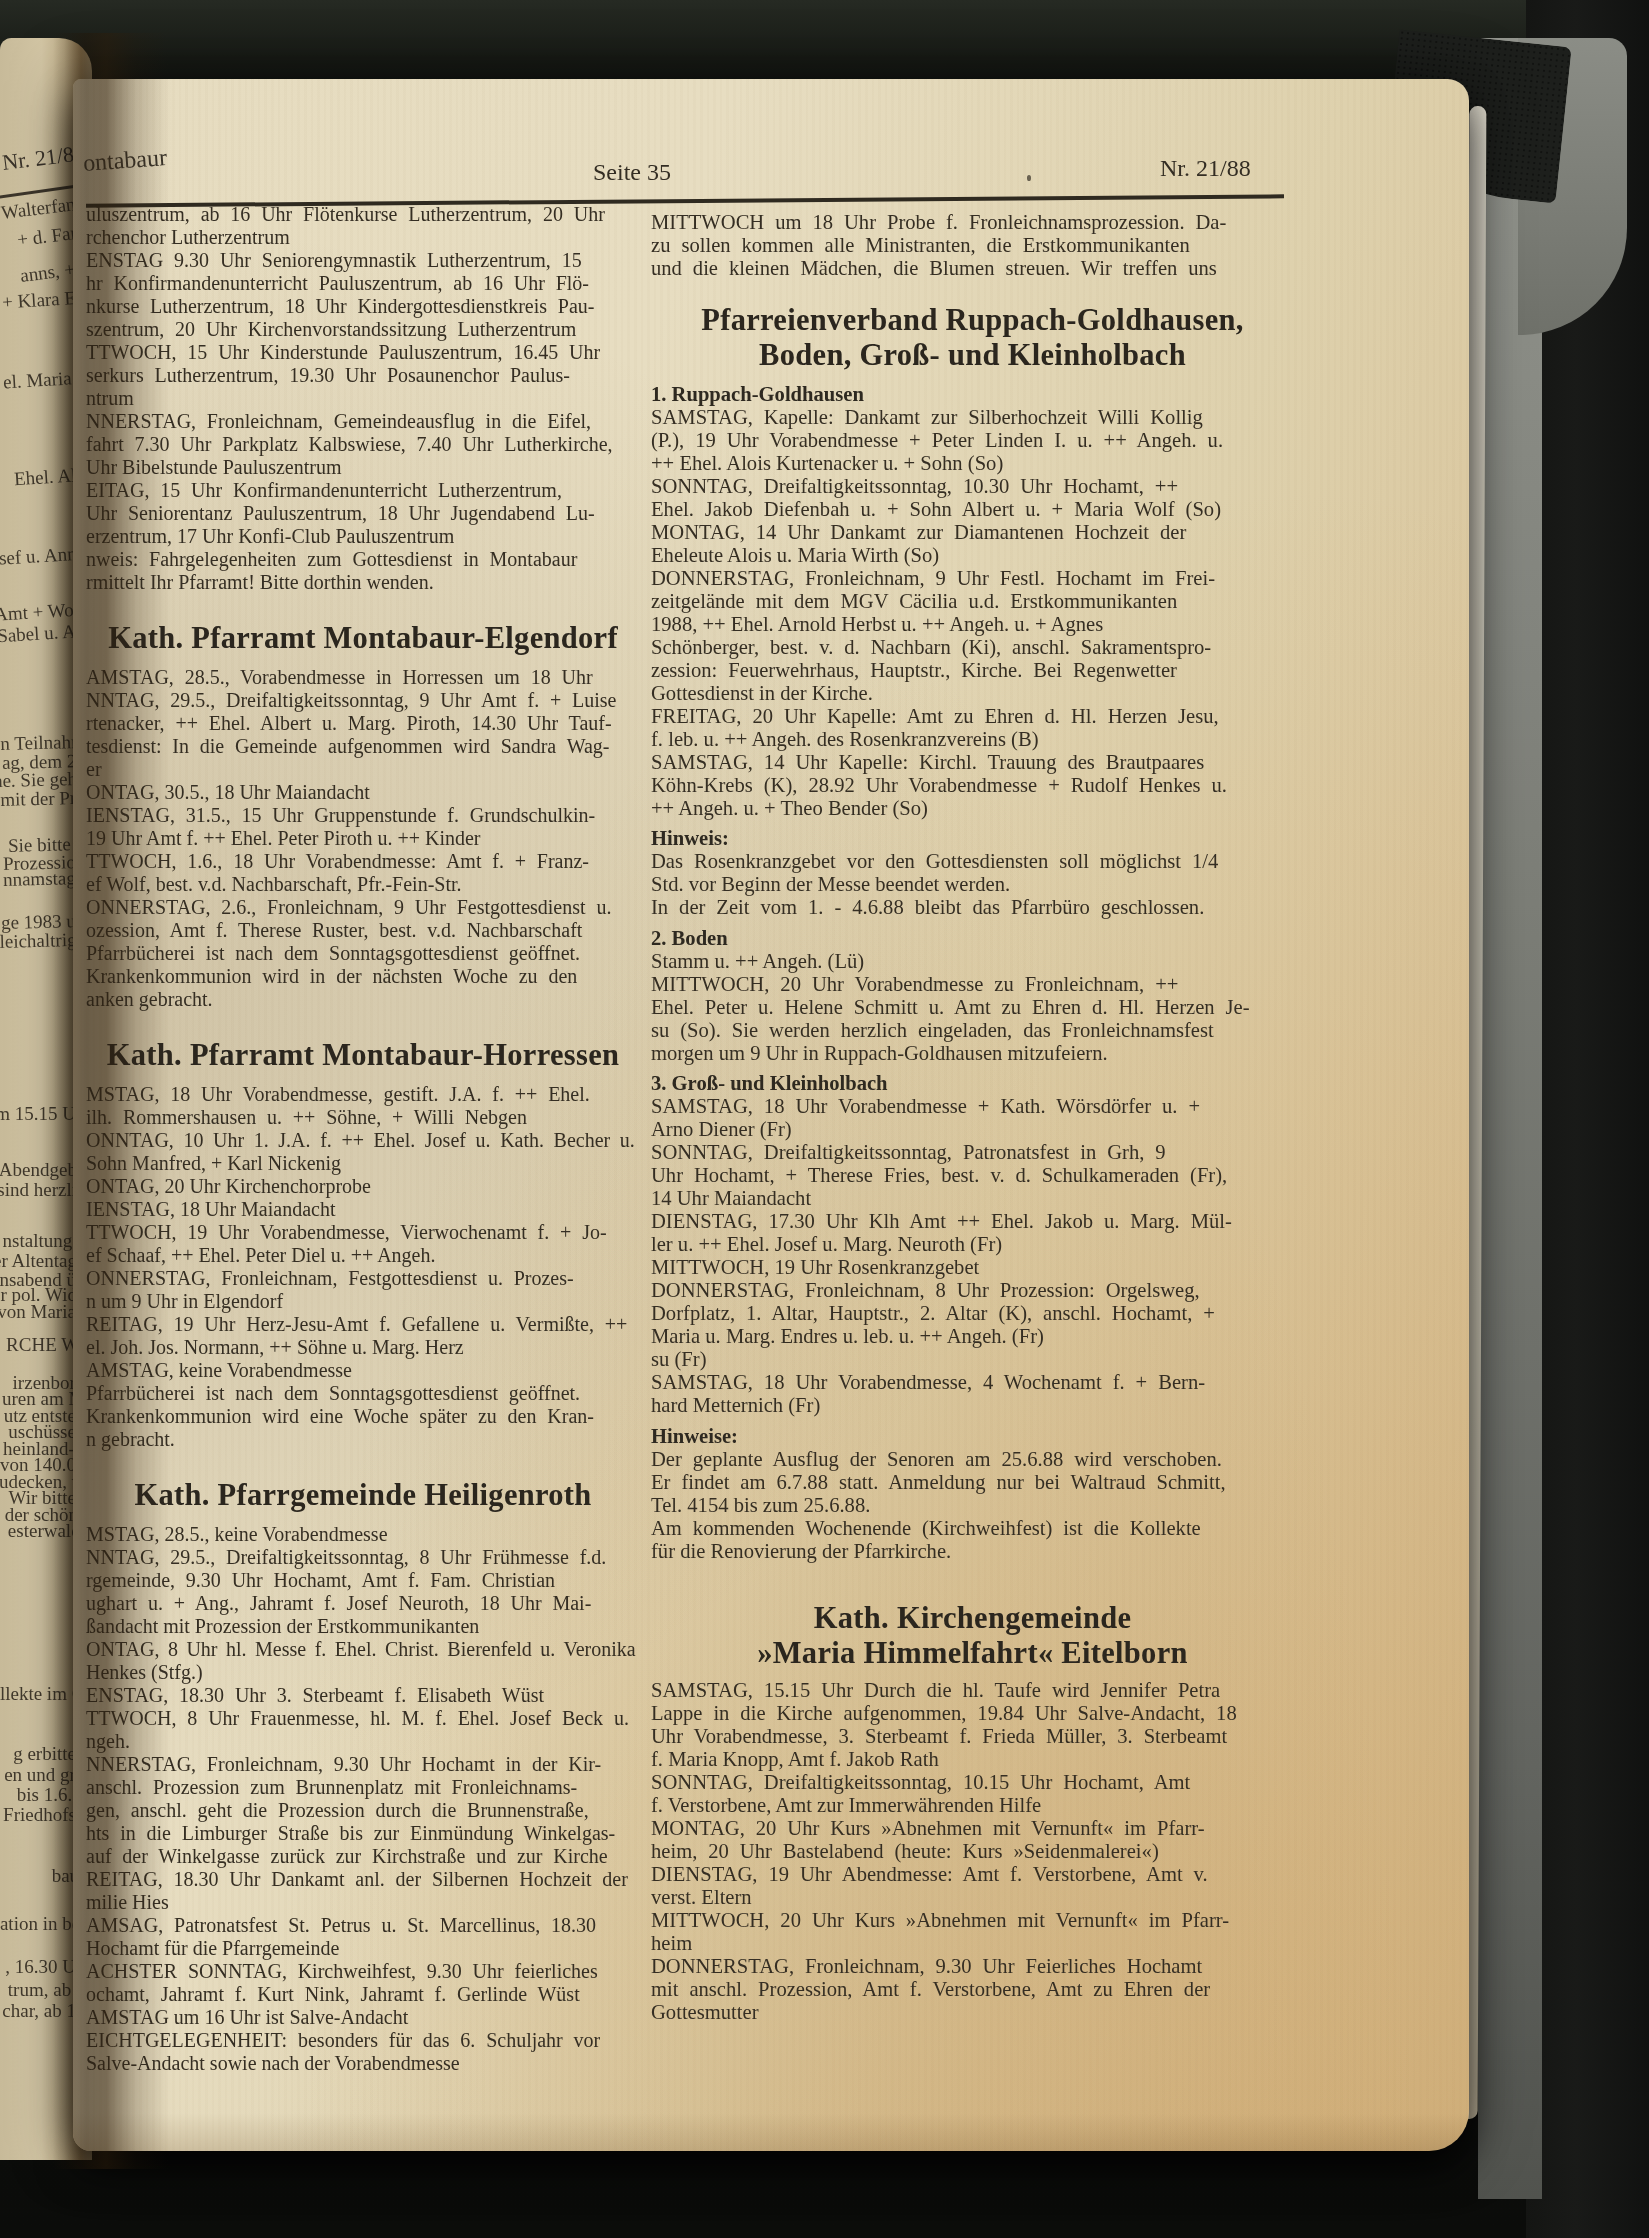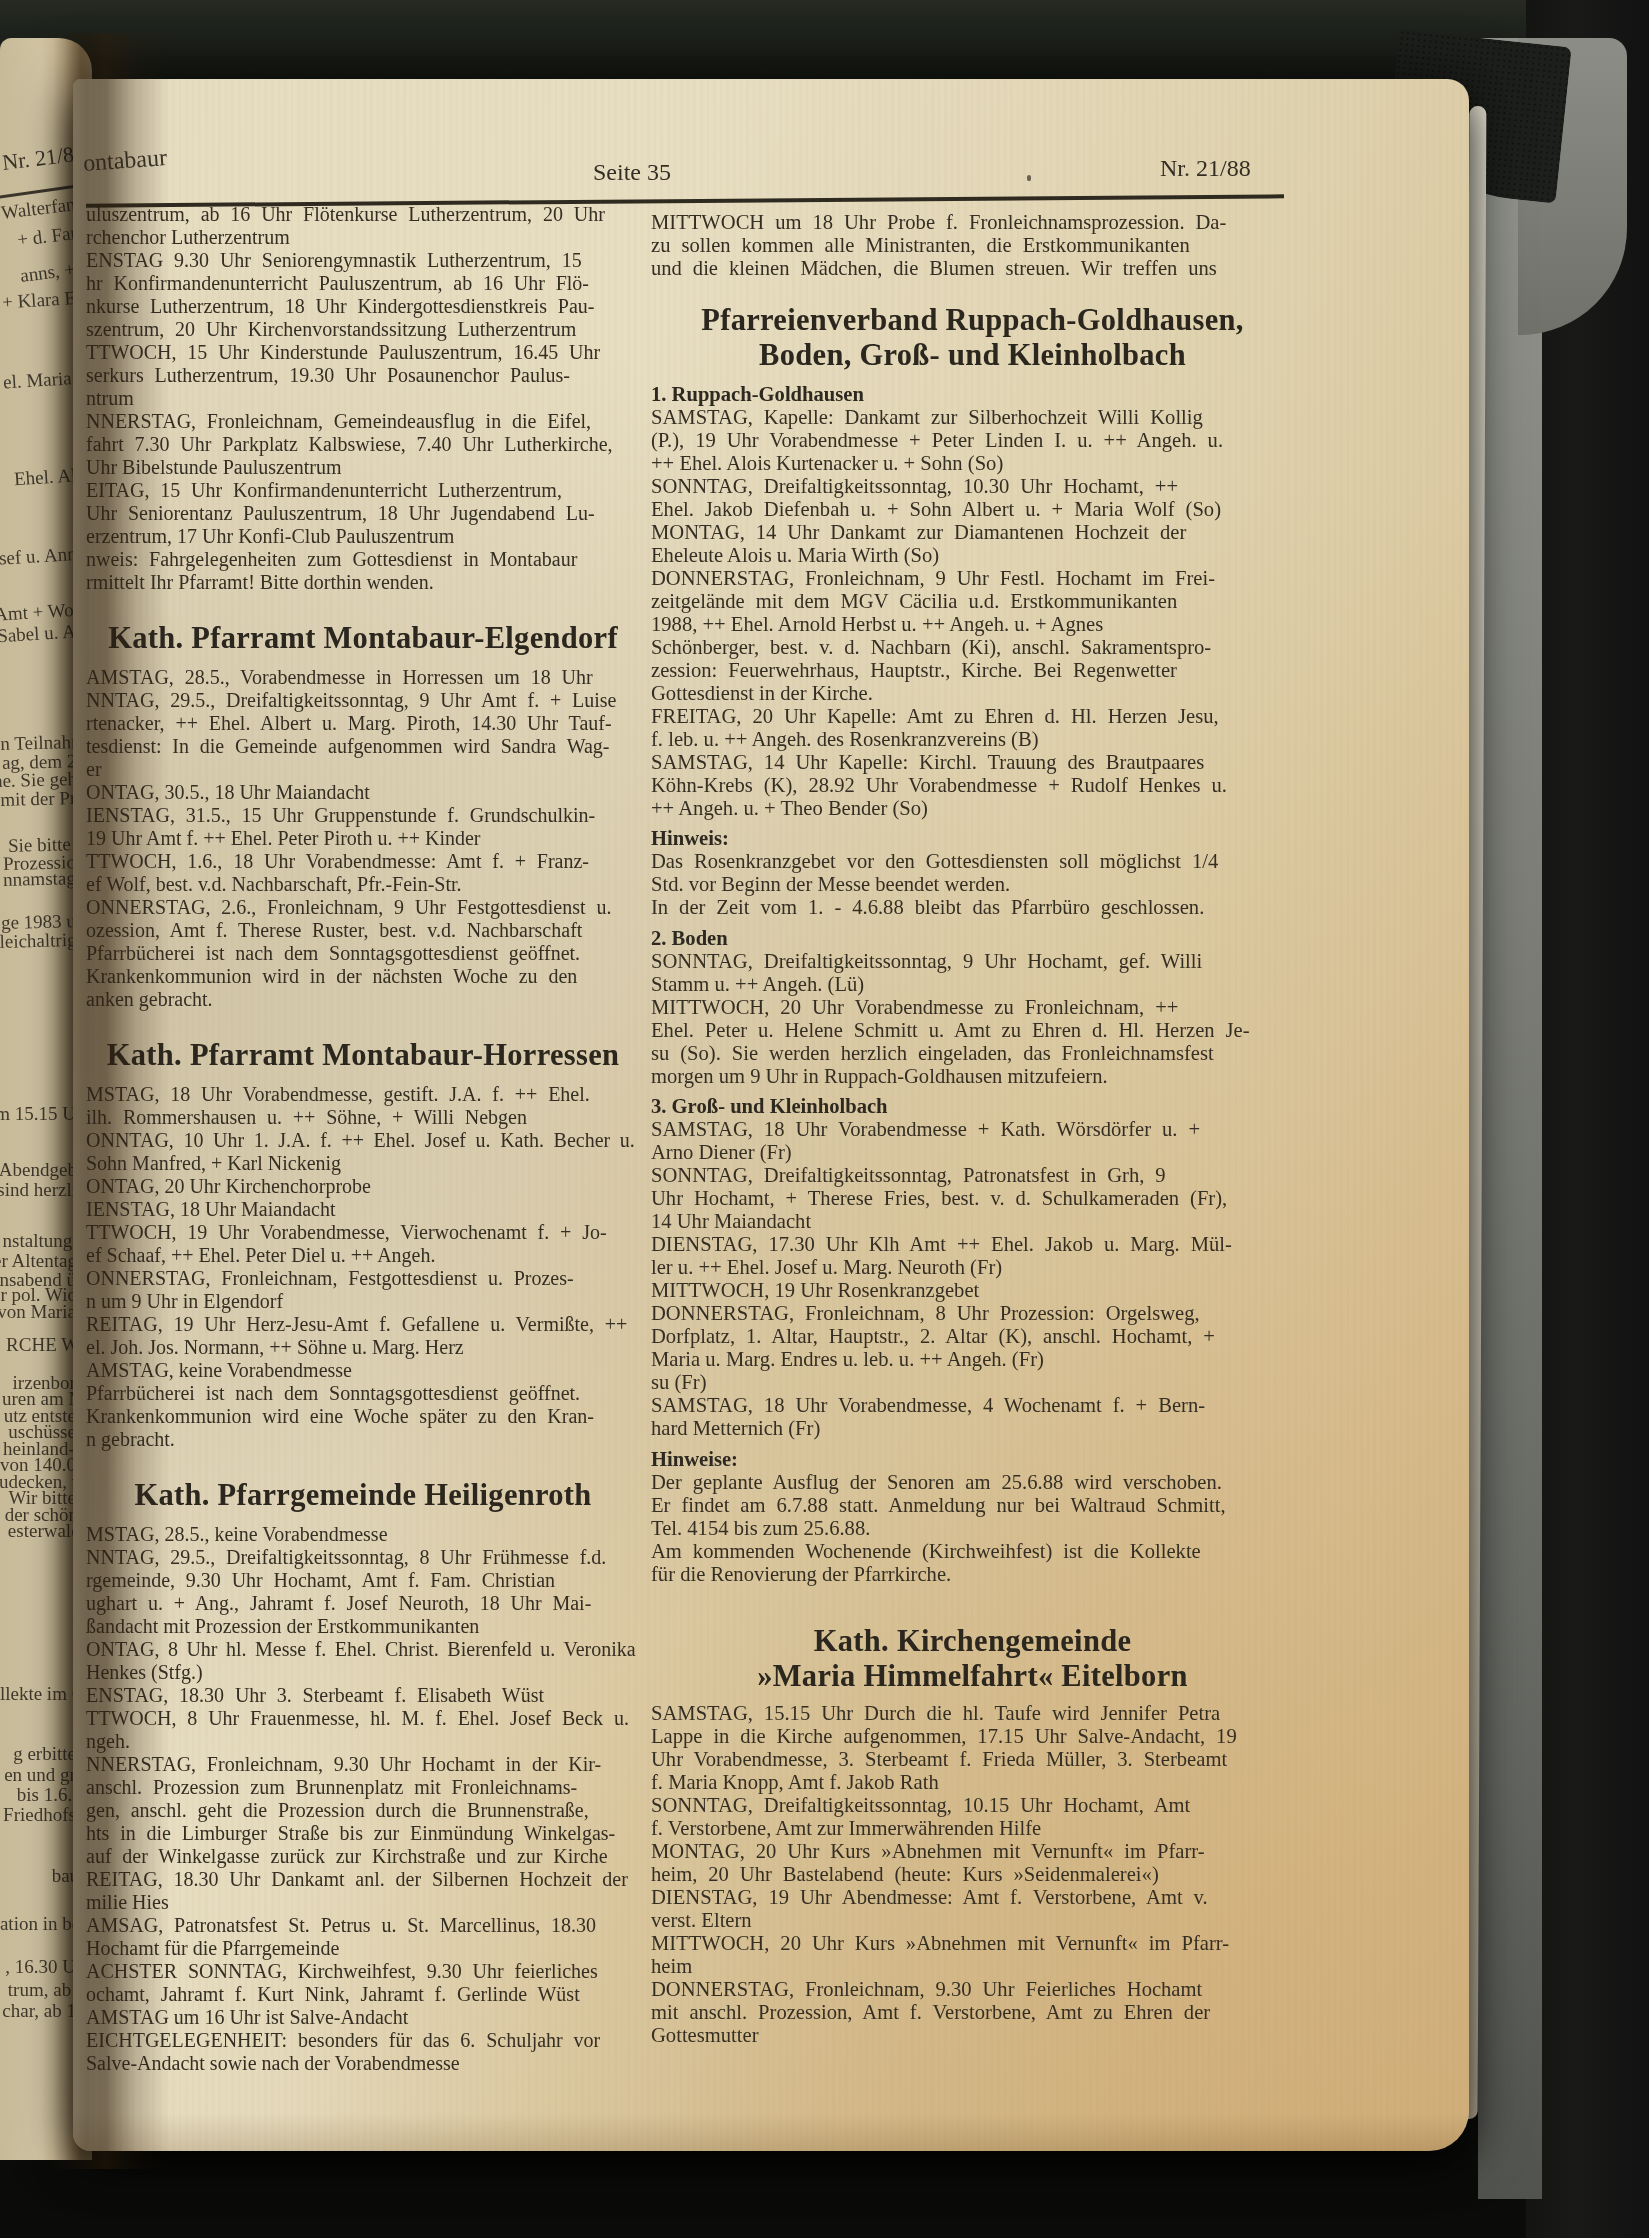--- a/index.html
+++ b/index.html
@@ -326,21 +326,20 @@
             <div class="line"><span>++ Angeh. u. + Theo Bender (So)</span></div>
           </div>
           <div class="subhead">Hinweis:</div>
           <div class="para">
             <div class="line"><span style="word-spacing: 5.8px;">Das Rosenkranzgebet vor den Gottesdiensten soll möglichst 1/4</span></div>
             <div class="line"><span>Std. vor Beginn der Messe beendet werden.</span></div>
             <div class="line"><span style="word-spacing: 5.8px;">In der Zeit vom 1. - 4.6.88 bleibt das Pfarrbüro geschlossen.</span></div>
           </div>
           <div class="subhead">2. Boden</div>
           <div class="para">
-            <div class="line"><span style="word-spacing: 5.8px;">SONNTAG, Dreifaltigkeitssonntag, 9 Uhr Hochamt, gef. Willi</span></div>
             <div class="line"><span>Stamm u. ++ Angeh. (Lü)</span></div>
             <div class="line"><span style="word-spacing: 5.8px;">MITTWOCH, 20 Uhr Vorabendmesse zu Fronleichnam, ++</span></div>
             <div class="line"><span style="word-spacing: 5.8px;">Ehel. Peter u. Helene Schmitt u. Amt zu Ehren d. Hl. Herzen Je-</span></div>
             <div class="line"><span style="word-spacing: 5.8px;">su (So). Sie werden herzlich eingeladen, das Fronleichnamsfest</span></div>
             <div class="line"><span>morgen um 9 Uhr in Ruppach-Goldhausen mitzufeiern.</span></div>
           </div>
           <div class="subhead">3. Groß- und Kleinholbach</div>
           <div class="para">
             <div class="line"><span style="word-spacing: 5.8px;">SAMSTAG, 18 Uhr Vorabendmesse + Kath. Wörsdörfer u. +</span></div>
             <div class="line"><span>Arno Diener (Fr)</span></div>
@@ -366,21 +365,21 @@
             <div class="line"><span>für die Renovierung der Pfarrkirche.</span></div>
           </div>
         </section>
         <section class="sec">
           <h2>
             <div class="h-line">Kath. Kirchengemeinde</div>
             <div class="h-line">»Maria Himmelfahrt« Eitelborn</div>
           </h2>
           <div class="para">
             <div class="line"><span style="word-spacing: 5.8px;">SAMSTAG, 15.15 Uhr Durch die hl. Taufe wird Jennifer Petra</span></div>
-            <div class="line"><span style="word-spacing: 5.8px;">Lappe in die Kirche aufgenommen, 17.15 Uhr Salve-Andacht, 19</span></div>
+            <div class="line"><span style="word-spacing: 5.8px;">Lappe in die Kirche aufgenommen, 19.84 Uhr Salve-Andacht, 18</span></div>
             <div class="line"><span style="word-spacing: 5.8px;">Uhr Vorabendmesse, 3. Sterbeamt f. Frieda Müller, 3. Sterbeamt</span></div>
             <div class="line"><span>f. Maria Knopp, Amt f. Jakob Rath</span></div>
             <div class="line"><span style="word-spacing: 5.8px;">SONNTAG, Dreifaltigkeitssonntag, 10.15 Uhr Hochamt, Amt</span></div>
             <div class="line"><span>f. Verstorbene, Amt zur Immerwährenden Hilfe</span></div>
             <div class="line"><span style="word-spacing: 5.8px;">MONTAG, 20 Uhr Kurs »Abnehmen mit Vernunft« im Pfarr-</span></div>
             <div class="line"><span style="word-spacing: 5.8px;">heim, 20 Uhr Bastelabend (heute: Kurs »Seidenmalerei«)</span></div>
             <div class="line"><span style="word-spacing: 5.8px;">DIENSTAG, 19 Uhr Abendmesse: Amt f. Verstorbene, Amt v.</span></div>
             <div class="line"><span>verst. Eltern</span></div>
             <div class="line"><span style="word-spacing: 5.8px;">MITTWOCH, 20 Uhr Kurs »Abnehmen mit Vernunft« im Pfarr-</span></div>
             <div class="line"><span>heim</span></div>

